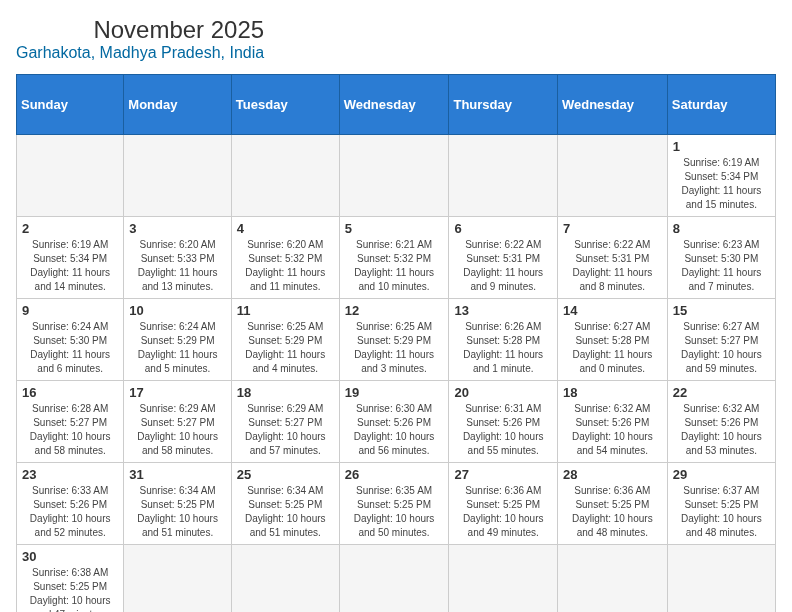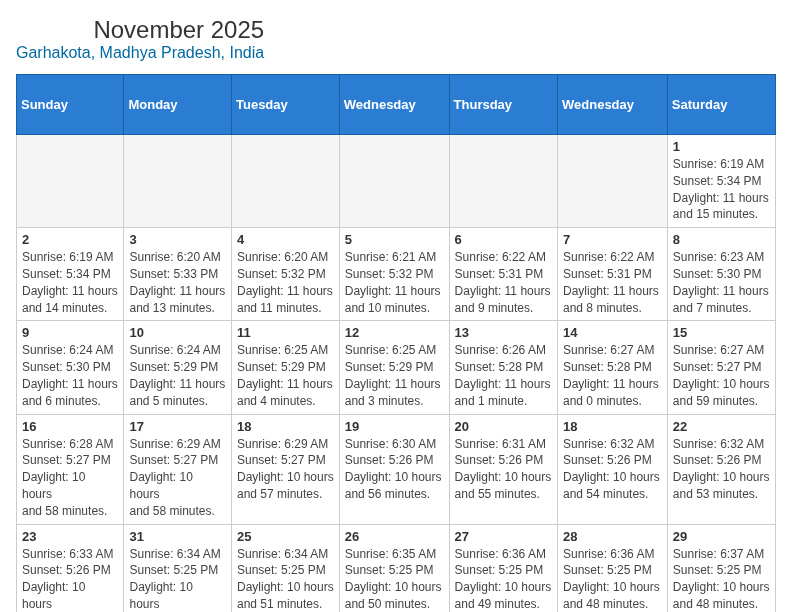--- a/index.html
+++ b/index.html
@@ -60,23 +60,24 @@
     .calendar td.empty {
       background: #f5f5f5;
     }
     .day-number {
       font-size: 13px;
       font-weight: bold;
       color: #333;
       margin-bottom: 2px;
     }
     .day-info {
-      font-size: 12px;
+      font-size: 10px;
       color: #444;
       line-height: 1.4;
+      text-align: center;
     }
     .last-row td {
       background: #f5f5f5;
     }
     .last-row td.has-data {
       background: #fff;
     }
   </style>
 </head>
 <body>

